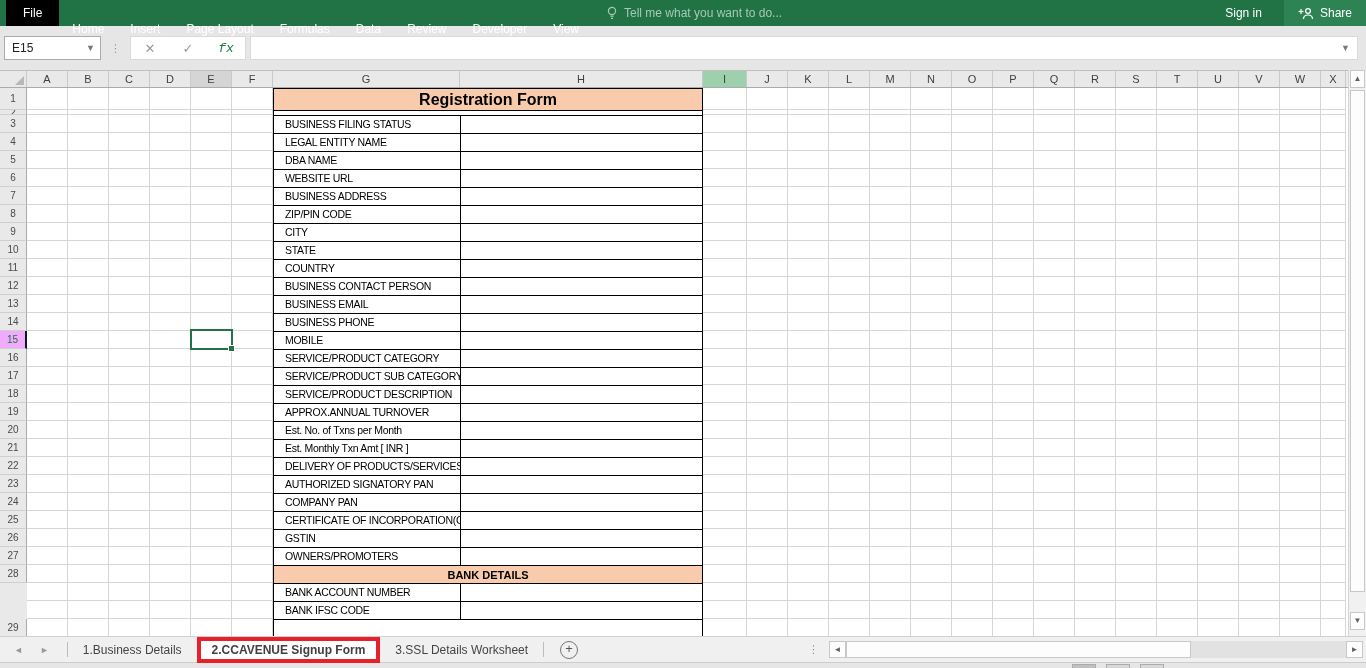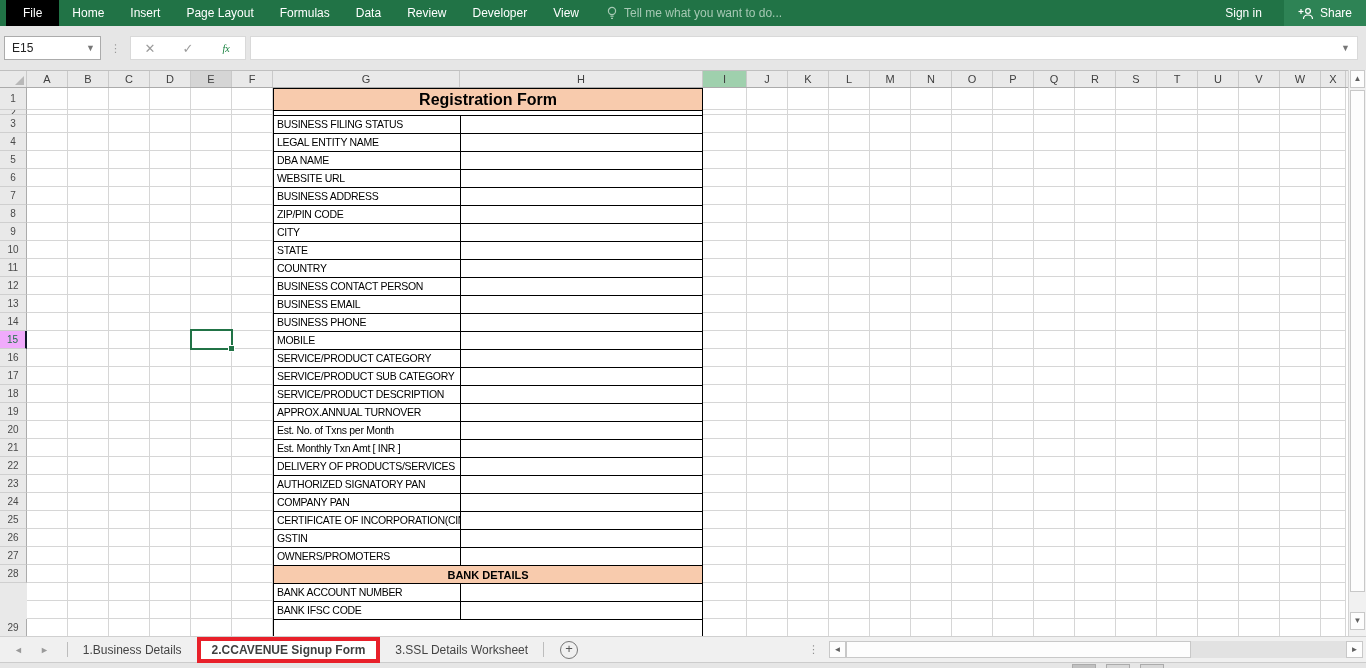--- a/index.html
+++ b/index.html
@@ -2,36 +2,36 @@
 <html><head>
 <meta charset="utf-8">
 <style>
   * { margin:0; padding:0; }
   html,body { width:1366px; height:668px; overflow:hidden;
     font-family:"Liberation Sans", sans-serif; background:#fff; }
 
   
   .ribbon { height:26px; background:#217346; display:flex; align-items:center;
     color:#fff; font-size:12px; padding-left:6px; }
-  .ribbon-tab { padding:0 13px; height:100%; display:flex; align-items:center; cursor:default; white-space:nowrap; }
+  .ribbon-tab { padding:16px 13px; height:100%; display:flex; align-items:center; cursor:default; white-space:nowrap; }
   .ribbon-tab.file { background:#000000; padding:0 17px; }
   .tell-me { color:#A6C9B4; margin-left:14px; display:flex; align-items:center; gap:6px; }
   .flex-spacer { flex:1; }
   .sign-in { margin-right:22px; white-space:nowrap; }
   .share-panel { background:#2E8355; height:100%; padding:0 14px; display:flex; align-items:center; gap:6px; white-space:nowrap; }
 
   
   .fml-row { height:44px; background:#E6E6E6; display:flex; align-items:center; padding-left:4px; }
   .name-box { width:97px; height:24px; background:#fff; border:1px solid #ABABAB; box-sizing:border-box;
     display:flex; align-items:center; padding-left:7px; font-size:12px; color:#222; }
   .nb-chevron { margin-left:auto; color:#777; font-size:9px; padding-right:5px; }
   .v-dots { color:#999; margin:0 9px; font-size:11px; }
   .fx-group { background:#fff; border:1px solid #D9D9D9; height:24px; box-sizing:border-box; display:flex; align-items:center; }
   .fxg-btn { width:38px; text-align:center; color:#9B9B9B; font-size:13px; }
-  .fx-label { color:#15803d; font-family:Liberation Serif, serif; font-style:italic; font-size:10px; }
+  .fx-label { color:#15803d; font-family:Liberation Mono, monospace; font-style:italic; font-size:13px; }
   .fml-input { flex:1; background:#fff; border:1px solid #D9D9D9; height:24px; box-sizing:border-box;
     margin:0 8px 0 4px; position:relative; font-size:12px; }
   .fml-chevron { position:absolute; right:7px; top:6px; color:#777; font-size:9px; }
 
   
   .mid { display:flex; height:566px; }
   .sheet-area { width:1348px; display:flex; flex-direction:column; }
   .col-headers { height:18px; display:flex; background:#E9E9E9; box-sizing:border-box;
     border-top:1px solid #BFBFBF; border-bottom:1px solid #ABABAB; }
   .corner-cell { width:27px; position:relative; border-right:1px solid #C9C9C9; box-sizing:border-box; }
@@ -55,21 +55,21 @@
     border-left:1px solid #000; border-right:1px solid #000; border-top:1px solid #000;
     z-index:2; background:#fff; }
   .f-row { box-sizing:border-box; border-bottom:1px solid #000; display:flex; background:#fff; }
   .f-title { height:22px; background:#F8CBAD; font-weight:bold; font-size:16px;
     justify-content:center; align-items:center; color:#000; }
   .f-spacer { height:5px; }
   .f-section { height:18px; background:#F8CBAD; font-weight:bold; font-size:11px;
     justify-content:center; align-items:center; color:#000; }
   .f-field { height:18px; }
   .f-label { width:187px; box-sizing:border-box; border-right:1px solid #000; font-size:10.5px;
-    letter-spacing:-0.3px; line-height:16px; padding-left:3px; white-space:nowrap; overflow:hidden; color:#000; }
+    letter-spacing:-0.3px; line-height:16px; padding-left:11px; white-space:nowrap; overflow:hidden; color:#000; }
   .f-value { flex:1; background:#fff; }
 
   .sel-cell { position:absolute; left:190px; top:241px; width:43px; height:21px;
     border:2px solid #217346; box-sizing:border-box; z-index:4; }
   .sel-handle { position:absolute; right:-4px; bottom:-4px; width:7px; height:7px;
     background:#217346; border:1px solid #fff; box-sizing:border-box; }
 
   
   .v-scrollbar { width:18px; background:#F1F1F1; border-left:1px solid #D4D4D4; box-sizing:border-box;
     display:flex; flex-direction:column; }

